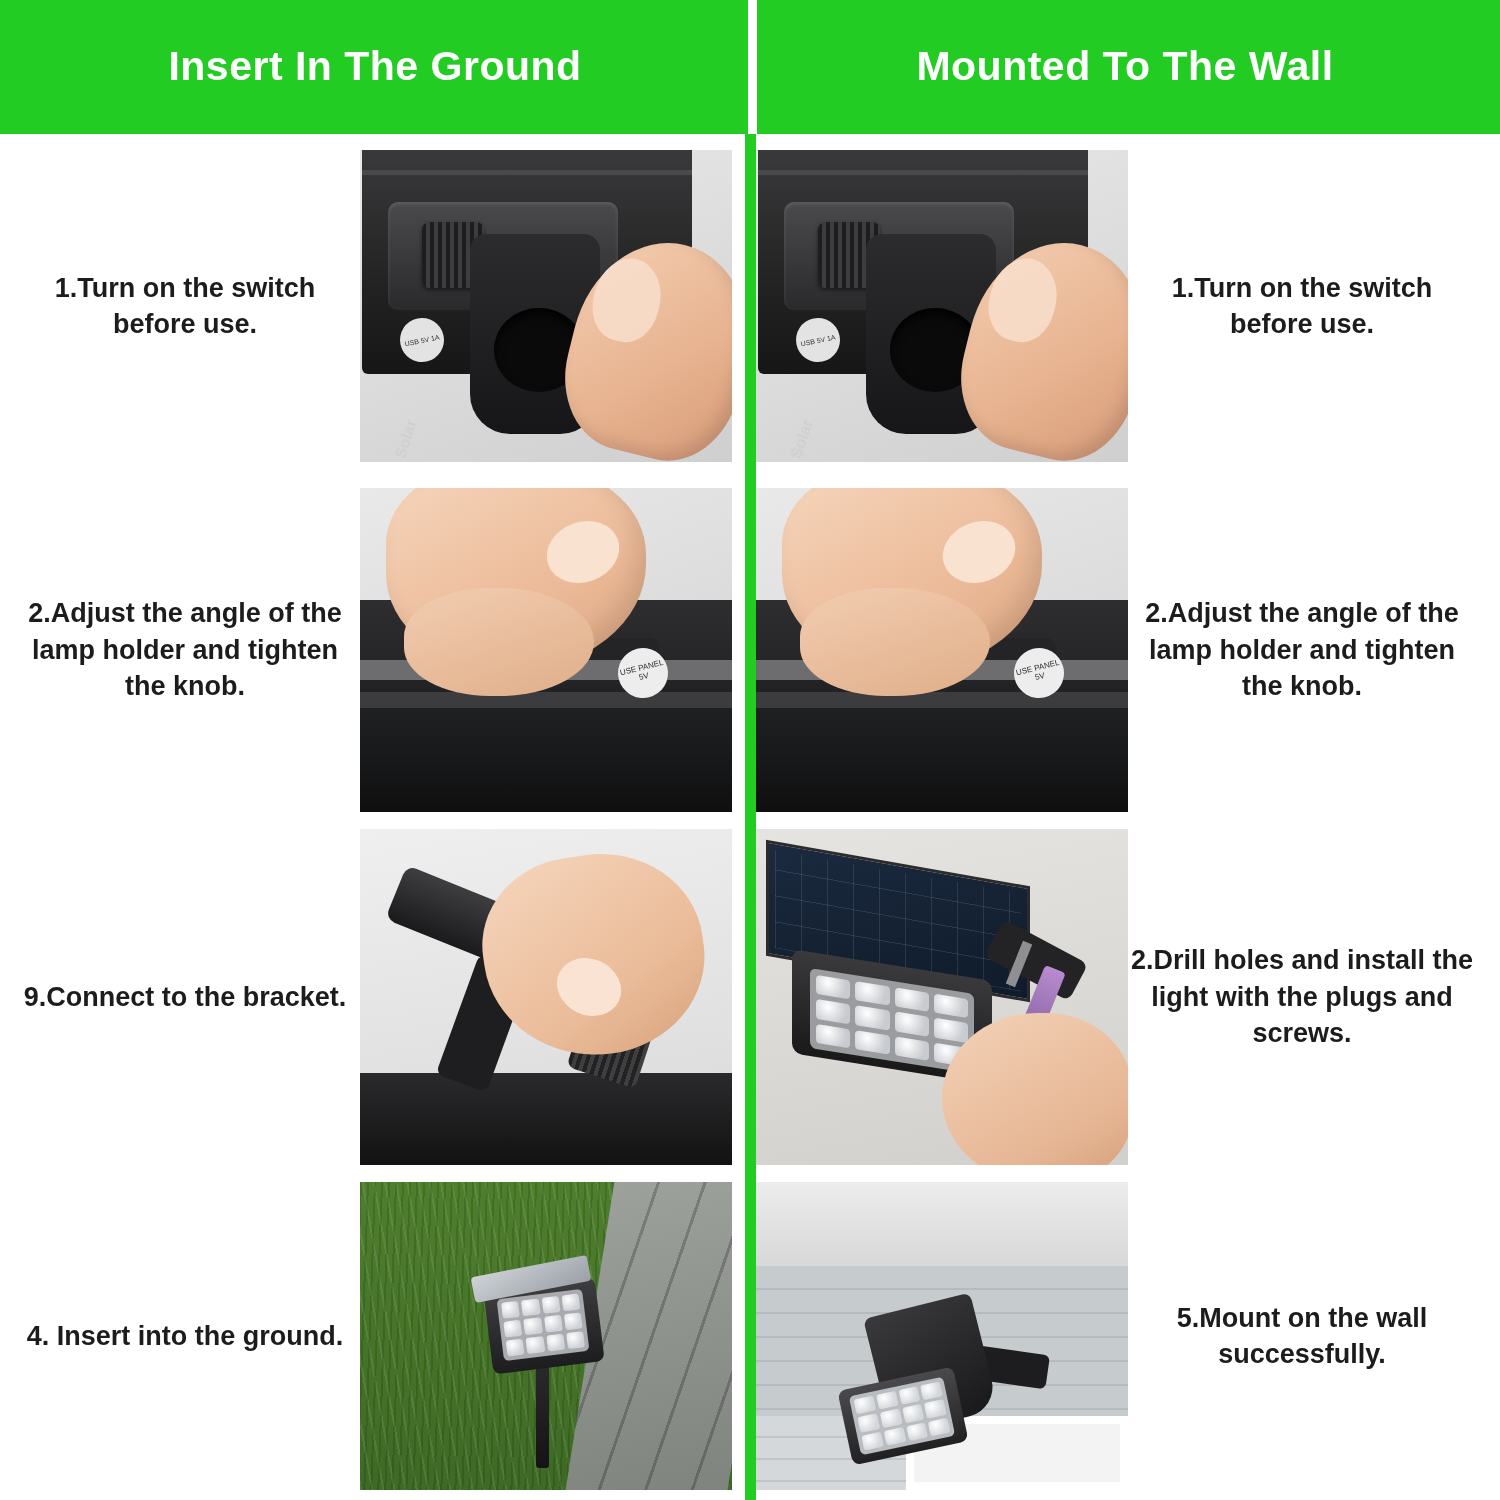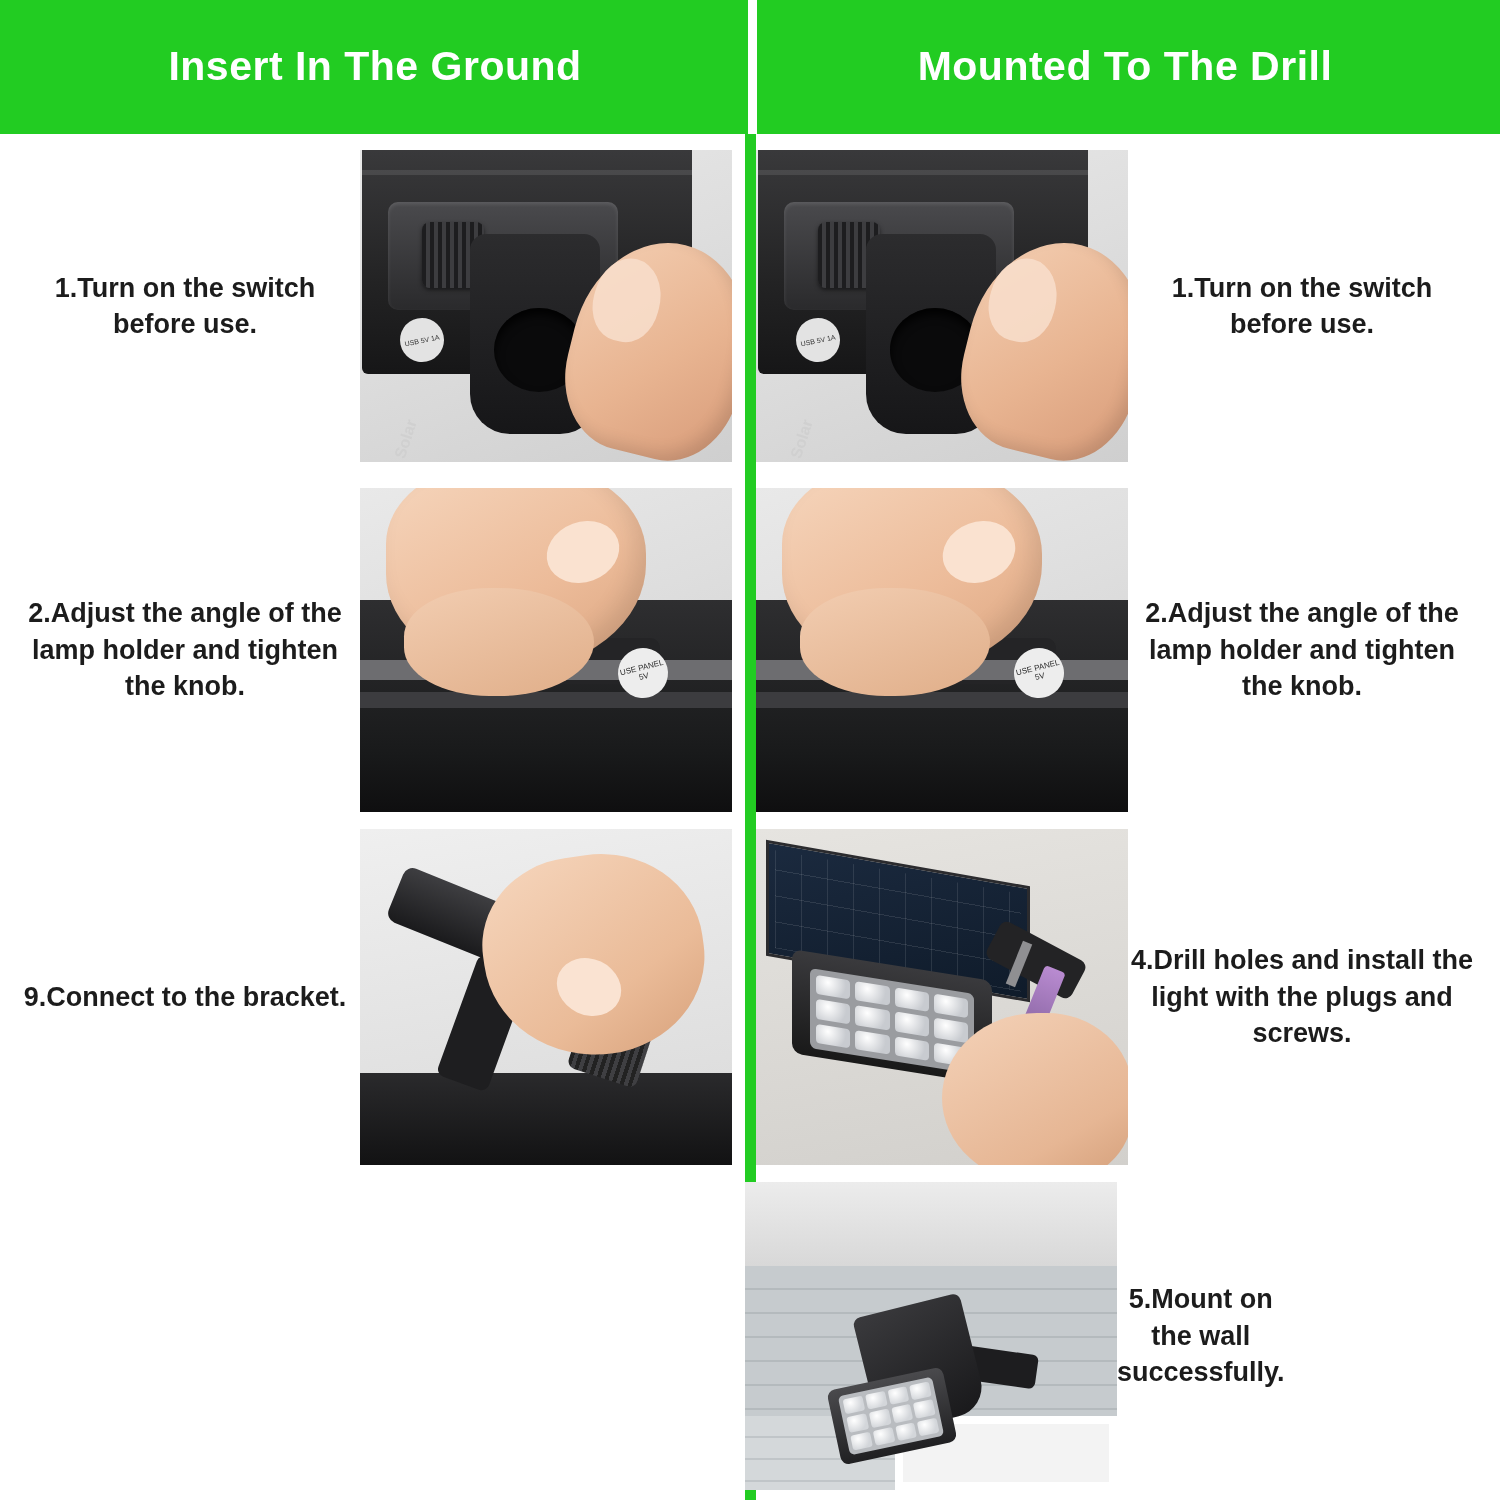--- a/index.html
+++ b/index.html
@@ -504,21 +504,21 @@
   .p4r-leds i { background: radial-gradient(circle at 35% 30%, #fff, #d3d6da 70%); border-radius:3px; }
 </style>
 </head>
 <body>
 
 <div class="header">
   <div class="header-cell">
     <div class="header-title">Insert In The Ground</div>
   </div>
   <div class="header-cell">
-    <div class="header-title">Mounted To The Drill</div>
+    <div class="header-title">Mounted To The Wall</div>
   </div>
   <div class="header-divider"></div>
 </div>
 
 <div class="center-divider"></div>
 
 <div class="body-grid">
 
   <div class="cell left">
     <div class="step-text text-left">1.Turn on the switch before use.</div>
@@ -617,23 +617,48 @@
           <i></i>
           <i></i>
           <i></i>
           <i></i>
       </div>
       <div class="p3r-arm"></div>
       <div class="p3r-bit"></div>
       <div class="p3r-drill"></div>
       <div class="p3r-hand"></div>
     </div>
-    <div class="step-text text-right">4.Drill holes and install the light with the plugs and screws.</div>
-  </div>
-
+    <div class="step-text text-right">2.Drill holes and install the light with the plugs and screws.</div>
+  </div>
+
+  <div class="cell left">
+    <div class="step-text text-left">4. Insert into the ground.</div>
+    <div class="photo l4">
+      <div class="p4-grass-bg"></div>
+      <div class="p4-grass-tex"></div>
+      <div class="p4-path"></div>
+      <div class="p4-stake"></div>
+      <div class="p4-lamp"></div>
+      <div class="p4-lamp-leds">
+        <i></i>
+          <i></i>
+          <i></i>
+          <i></i>
+          <i></i>
+          <i></i>
+          <i></i>
+          <i></i>
+          <i></i>
+          <i></i>
+          <i></i>
+          <i></i>
+      </div>
+      <div class="p4-panel"></div>
+    </div>
+  </div>
   <div></div>
 
   <div class="cell right">
     <div class="photo r4">
       <div class="p4r-sky"></div>
       <div class="p4r-soffit"></div>
       <div class="p4r-siding"></div>
       <div class="p4r-siding2"></div>
       <div class="p4r-brick"></div>
       <div class="p4r-window"></div>

